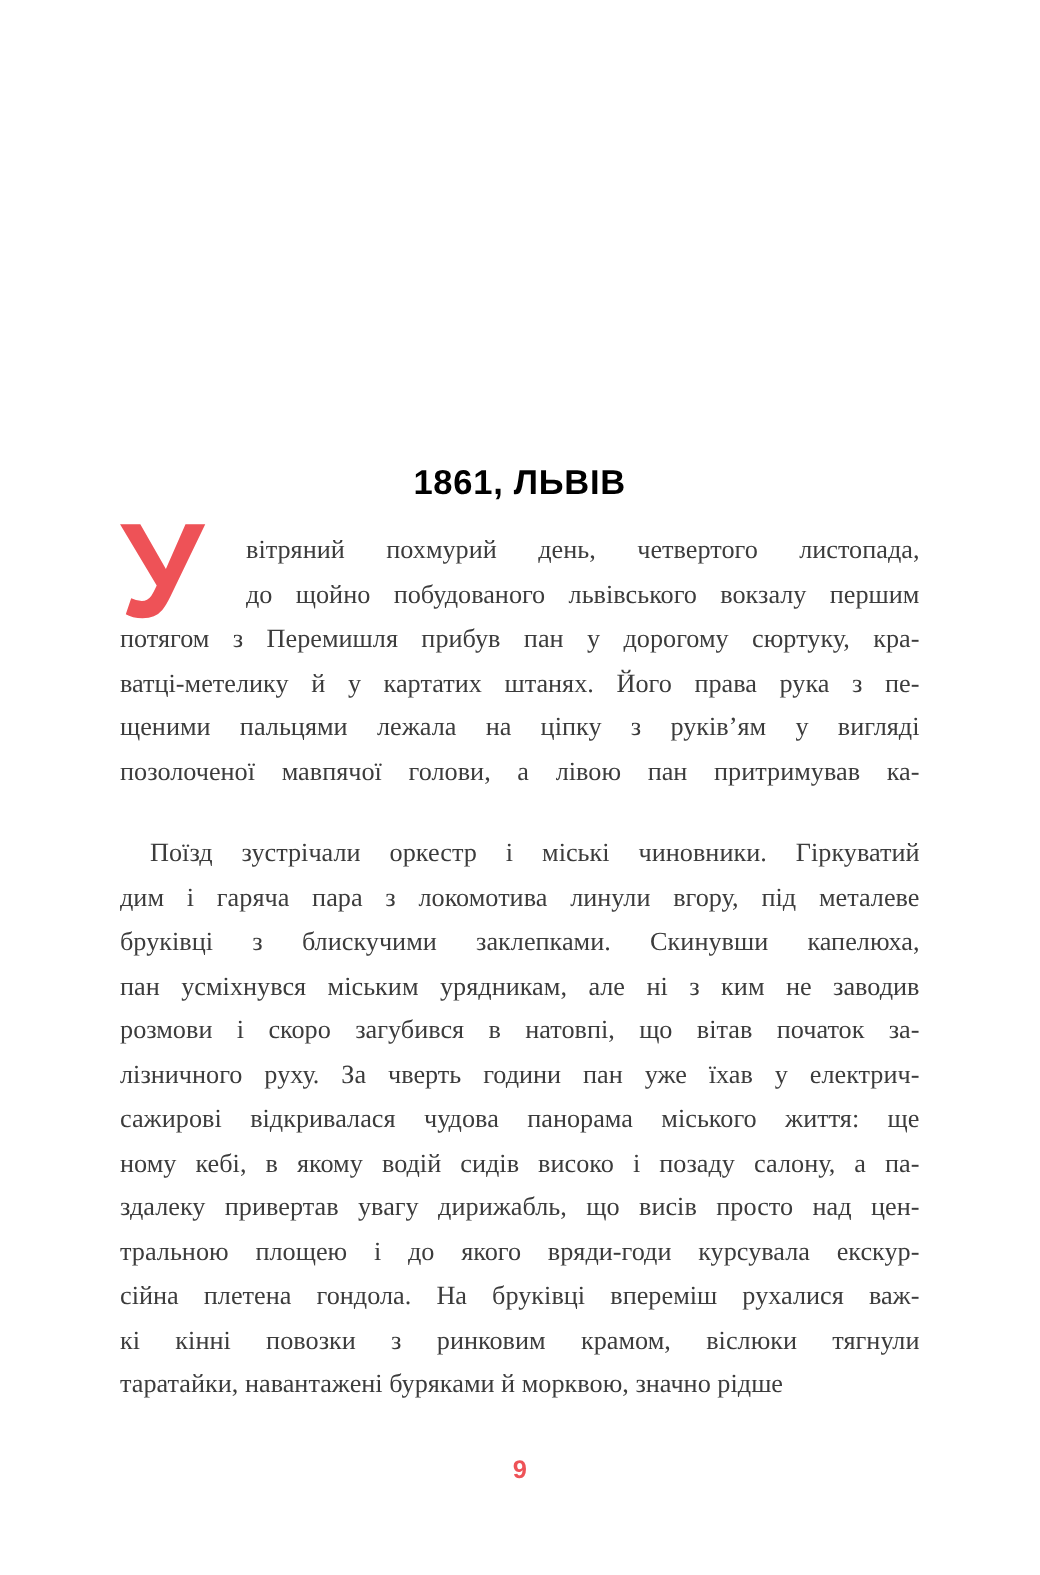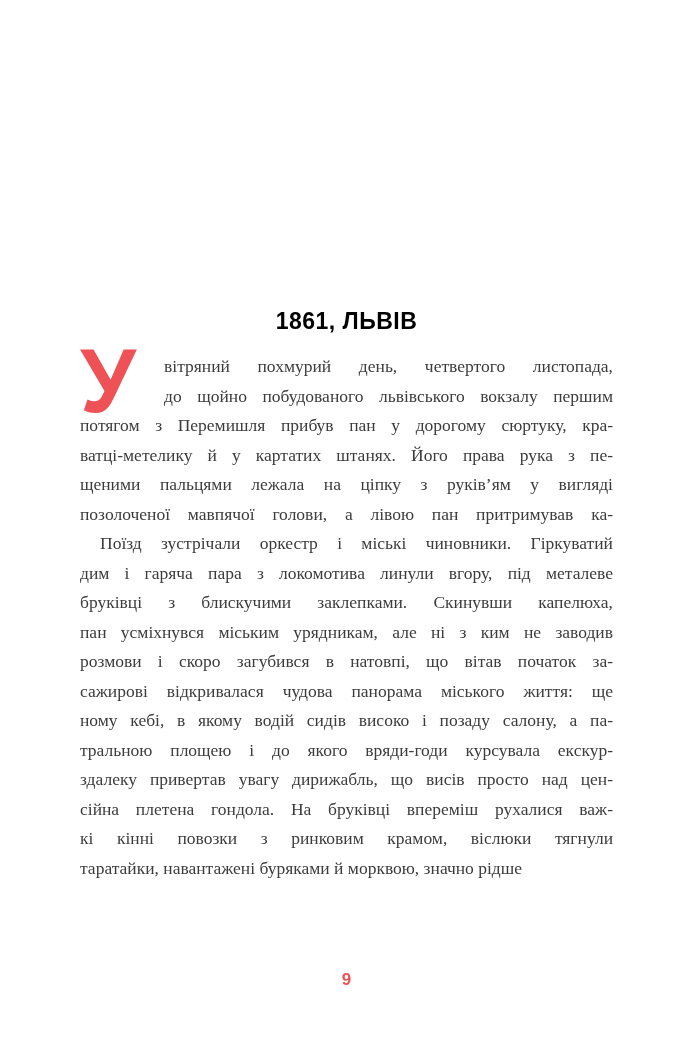--- a/index.html
+++ b/index.html
@@ -57,20 +57,21 @@
   }
   .line.last {
     text-align: left;
     text-align-last: left;
   }
   .line.beside-drop {
     padding-left: 84px;
   }
   .line.indent {
     padding-left: 20px;
+    margin-top: 25px;
   }
   .page-number {
     position: absolute;
     top: 970px;
     left: 0;
     width: 693px;
     text-align: center;
     font-family: "Liberation Sans", sans-serif;
     font-weight: bold;
     font-size: 17px;
@@ -92,24 +93,25 @@
         <div class="line">ватці-метелику й у картатих штанях. Його права рука з пе-</div>
         <div class="line">щеними пальцями лежала на ціпку з руків’ям у вигляді</div>
         <div class="line">позолоченої мавпячої голови, а лівою пан притримував ка-</div>
       </div>
       <div class="paragraph">
         <div class="line indent">Поїзд зустрічали оркестр і міські чиновники. Гіркуватий</div>
         <div class="line">дим і гаряча пара з локомотива линули вгору, під металеве</div>
         <div class="line">бруківці з блискучими заклепками. Скинувши капелюха,</div>
         <div class="line">пан усміхнувся міським урядникам, але ні з ким не заводив</div>
         <div class="line">розмови і скоро загубився в натовпі, що вітав початок за-</div>
+        <div class="line">лізничного руху. За чверть години пан уже їхав у електрич-</div>
         <div class="line">сажирові відкривалася чудова панорама міського життя: ще</div>
         <div class="line">ному кебі, в якому водій сидів високо і позаду салону, а па-</div>
+        <div class="line">здалеку привертав увагу дирижабль, що висів просто над цен-</div>
         <div class="line">тральною площею і до якого вряди-годи курсувала екскур-</div>
-        <div class="line">здалеку привертав увагу дирижабль, що висів просто над цен-</div>
         <div class="line">сійна плетена гондола. На бруківці впереміш рухалися важ-</div>
         <div class="line">кі кінні повозки з ринковим крамом, віслюки тягнули</div>
         <div class="line last">таратайки, навантажені буряками й морквою, значно рідше</div>
       </div>
     </div>
 
   <div class="page-number">9</div>
 </div>
 
 </body></html>

